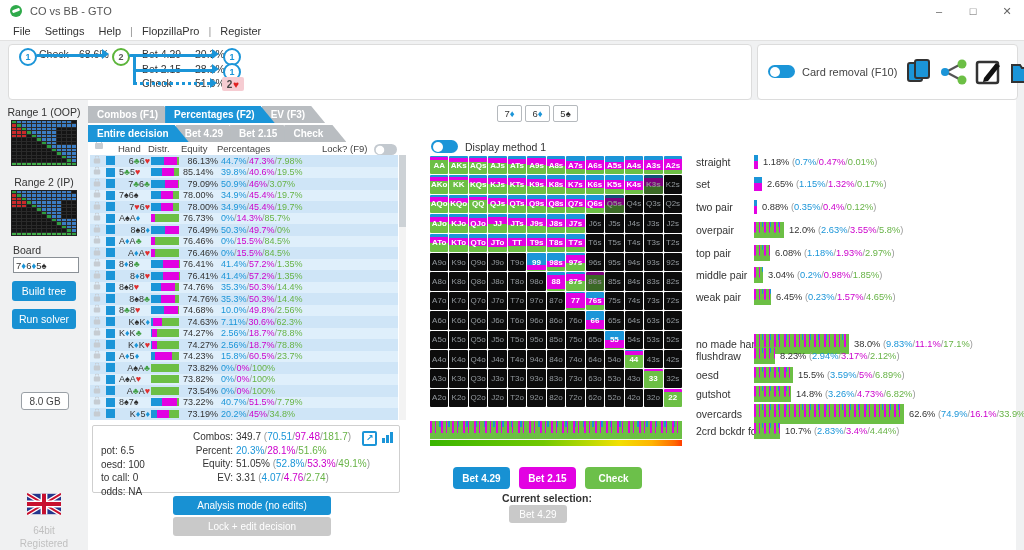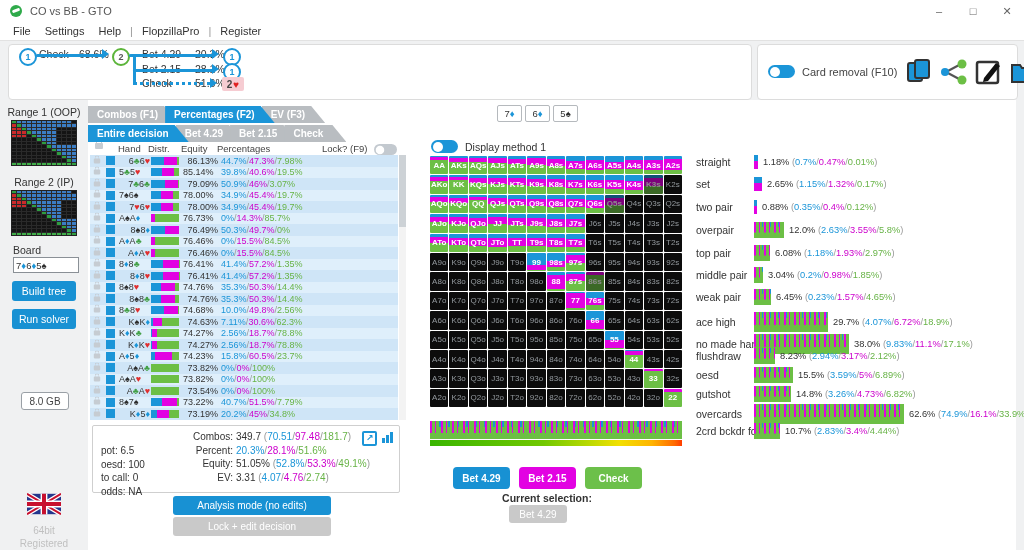--- a/index.html
+++ b/index.html
@@ -1128,25 +1128,20 @@
         <div class="hs-row" style="top: 167px;">
           <span class="hs-label">middle pair</span>
           <span class="mixbar" style="width: 9px; height: 16px;"></span>
           <span class="hs-text"><span>3.04% </span><span class="c-sep">(</span><span class="c-b">0.2%</span><span class="c-sep">/</span><span class="c-m">0.98%</span><span class="c-sep">/</span><span class="c-g">1.85%</span><span class="c-sep">)</span></span>
         </div>
         <div class="hs-row" style="top: 189.4px;">
           <span class="hs-label">weak pair</span>
           <span class="mixbar" style="width: 17px; height: 16px;"></span>
           <span class="hs-text"><span>6.45% </span><span class="c-sep">(</span><span class="c-b">0.23%</span><span class="c-sep">/</span><span class="c-m">1.57%</span><span class="c-sep">/</span><span class="c-g">4.65%</span><span class="c-sep">)</span></span>
         </div>
-        <div class="hs-row" style="top: 211.8px;">
-          <span class="hs-label">ace high</span>
-          <span class="mixbar" style="width: 74px; height: 20px;"></span>
-          <span class="hs-text"><span>29.7% </span><span class="c-sep">(</span><span class="c-b">4.07%</span><span class="c-sep">/</span><span class="c-m">6.72%</span><span class="c-sep">/</span><span class="c-g">18.9%</span><span class="c-sep">)</span></span>
-        </div>
         <div class="hs-row" style="top: 234.2px;">
           <span class="hs-label">no made hand</span>
           <span class="mixbar" style="width: 95px; height: 20px;"></span>
           <span class="hs-text"><span>38.0% </span><span class="c-sep">(</span><span class="c-b">9.83%</span><span class="c-sep">/</span><span class="c-m">11.1%</span><span class="c-sep">/</span><span class="c-g">17.1%</span><span class="c-sep">)</span></span>
         </div>
         <div class="hs-row" style="top: 248px;">
           <span class="hs-label">flushdraw</span>
           <span class="mixbar" style="width: 21px; height: 16px;"></span>
           <span class="hs-text"><span>8.23% </span><span class="c-sep">(</span><span class="c-b">2.94%</span><span class="c-sep">/</span><span class="c-m">3.17%</span><span class="c-sep">/</span><span class="c-g">2.12%</span><span class="c-sep">)</span></span>
         </div>

